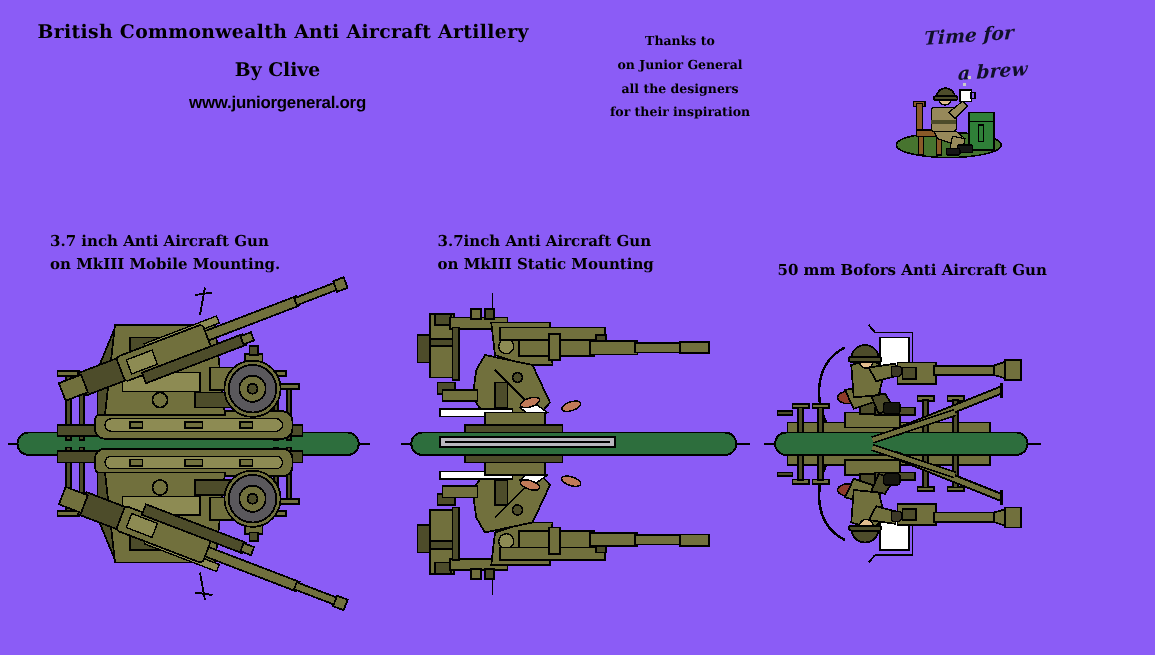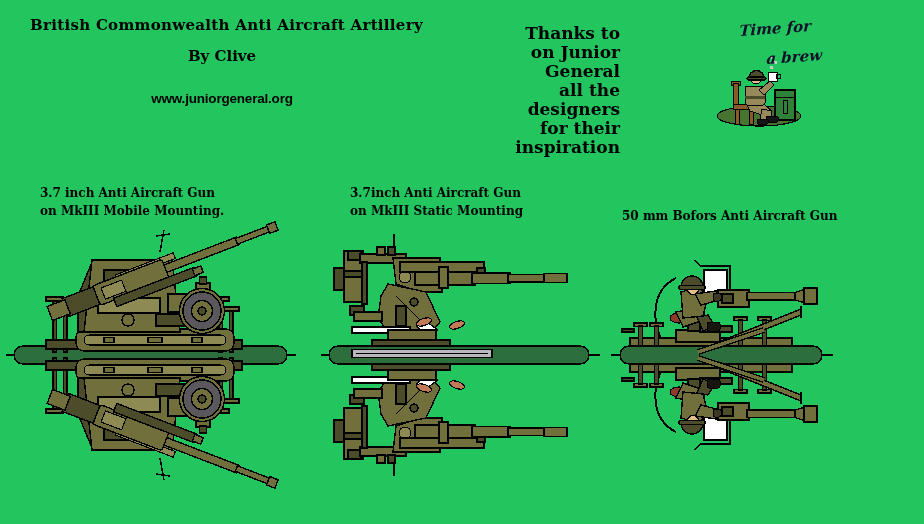--- a/index.html
+++ b/index.html
@@ -1,27 +1,27 @@
 <!DOCTYPE html>
 <html style="--olive: #71703d; --olive-light: #8d8b53; --olive-dark: #4d4c2a; --green-bar: #2d6e3d; --wheel-gray: #5a585c; --rail-gray: #b9b7be; --salmon: #c07a58; --skin: #e2bd8e; --seat-red: #8e3a2a; --uniform-khaki: #97895a; --chair-brown: #8a5a28; --crate-green: #2f8038; --grass-green: #47742f; --ink: #000000;"><head>
 <meta charset="utf-8">
 <style>
   html,body{margin:0;padding:0;background:#fff;}
   .page{
-    position:relative;width:924px;height:524px;background:#22c55e;
+    position:relative;width:924px;height:524px;background:#8b5cf6;
     font-family:"DejaVu Serif",serif;color:#000;overflow:hidden;
   }
   .abs{position:absolute;}
   .title{font-size:15px;font-weight:bold;letter-spacing:.3px;white-space:nowrap;}
   .subline{font-size:15px;font-weight:bold;}
   .weburl{font-family:"Liberation Sans",sans-serif;font-size:13.5px;font-weight:bold;letter-spacing:-.2px;}
   .left-col{left:30px;top:16px;width:384px;text-align:center;}
   .left-col .byline{margin-top:13px;}
-  .left-col .weburl{margin-top:26px;}
-  .thanks{left:468px;top:24px;width:152px;text-align:right;font-weight:bold;font-size:17px;line-height:19px;}
+  .left-col .weburl{margin-top:9px;}
+  .thanks{left:468px;top:24px;width:152px;text-align:center;font-weight:bold;font-size:10px;line-height:19px;}
   .script{font-style:italic;font-weight:bold;font-size:15px;color:#10102a;
           font-family:"DejaVu Serif",serif;transform:rotate(-4deg) skewX(-6deg);transform-origin:left bottom;white-space:nowrap;}
   .gun-label{font-weight:bold;font-size:12px;line-height:17.5px;white-space:nowrap;}
   svg{position:absolute;left:0;top:0;}
   .o {fill:var(--olive);stroke:#000;stroke-width:1.4;}
   .od{fill:var(--olive-dark);stroke:#000;stroke-width:1.4;}
   .ol{fill:var(--olive-light);stroke:#000;stroke-width:1.1;}
   .bar{fill:var(--green-bar);stroke:#000;stroke-width:1.5;}
   .cl{stroke:#000;stroke-width:2;}
   .ln{stroke:#000;fill:none;}

